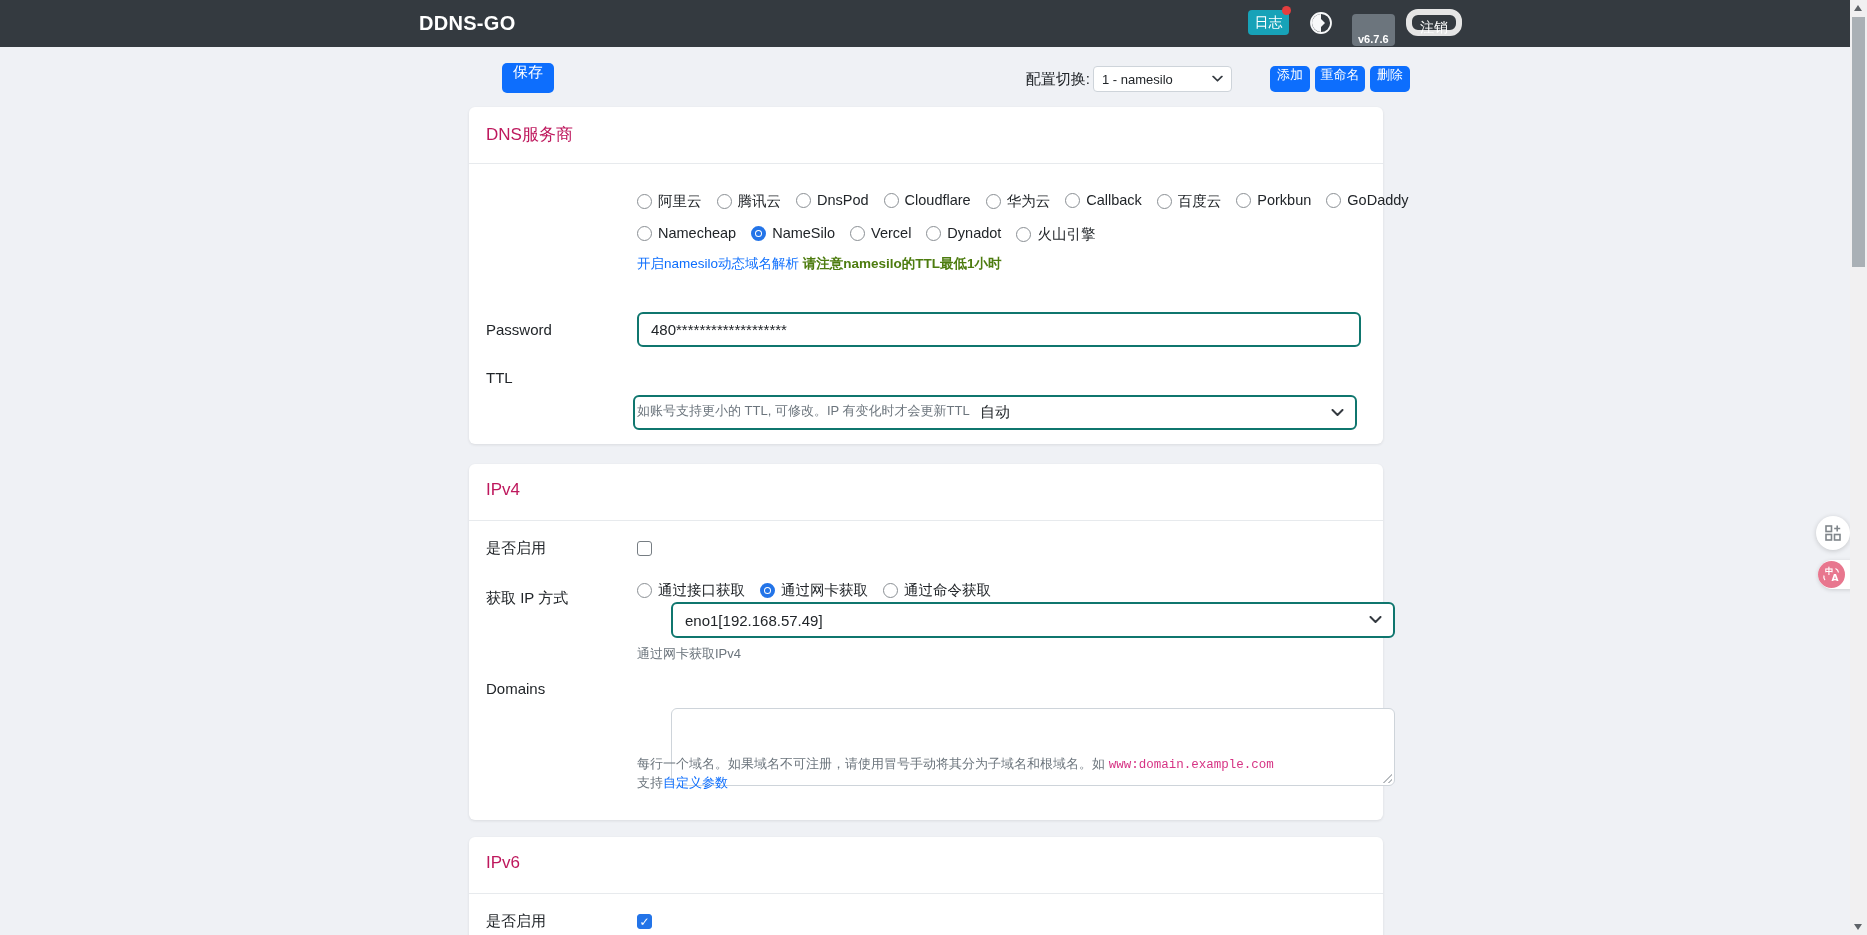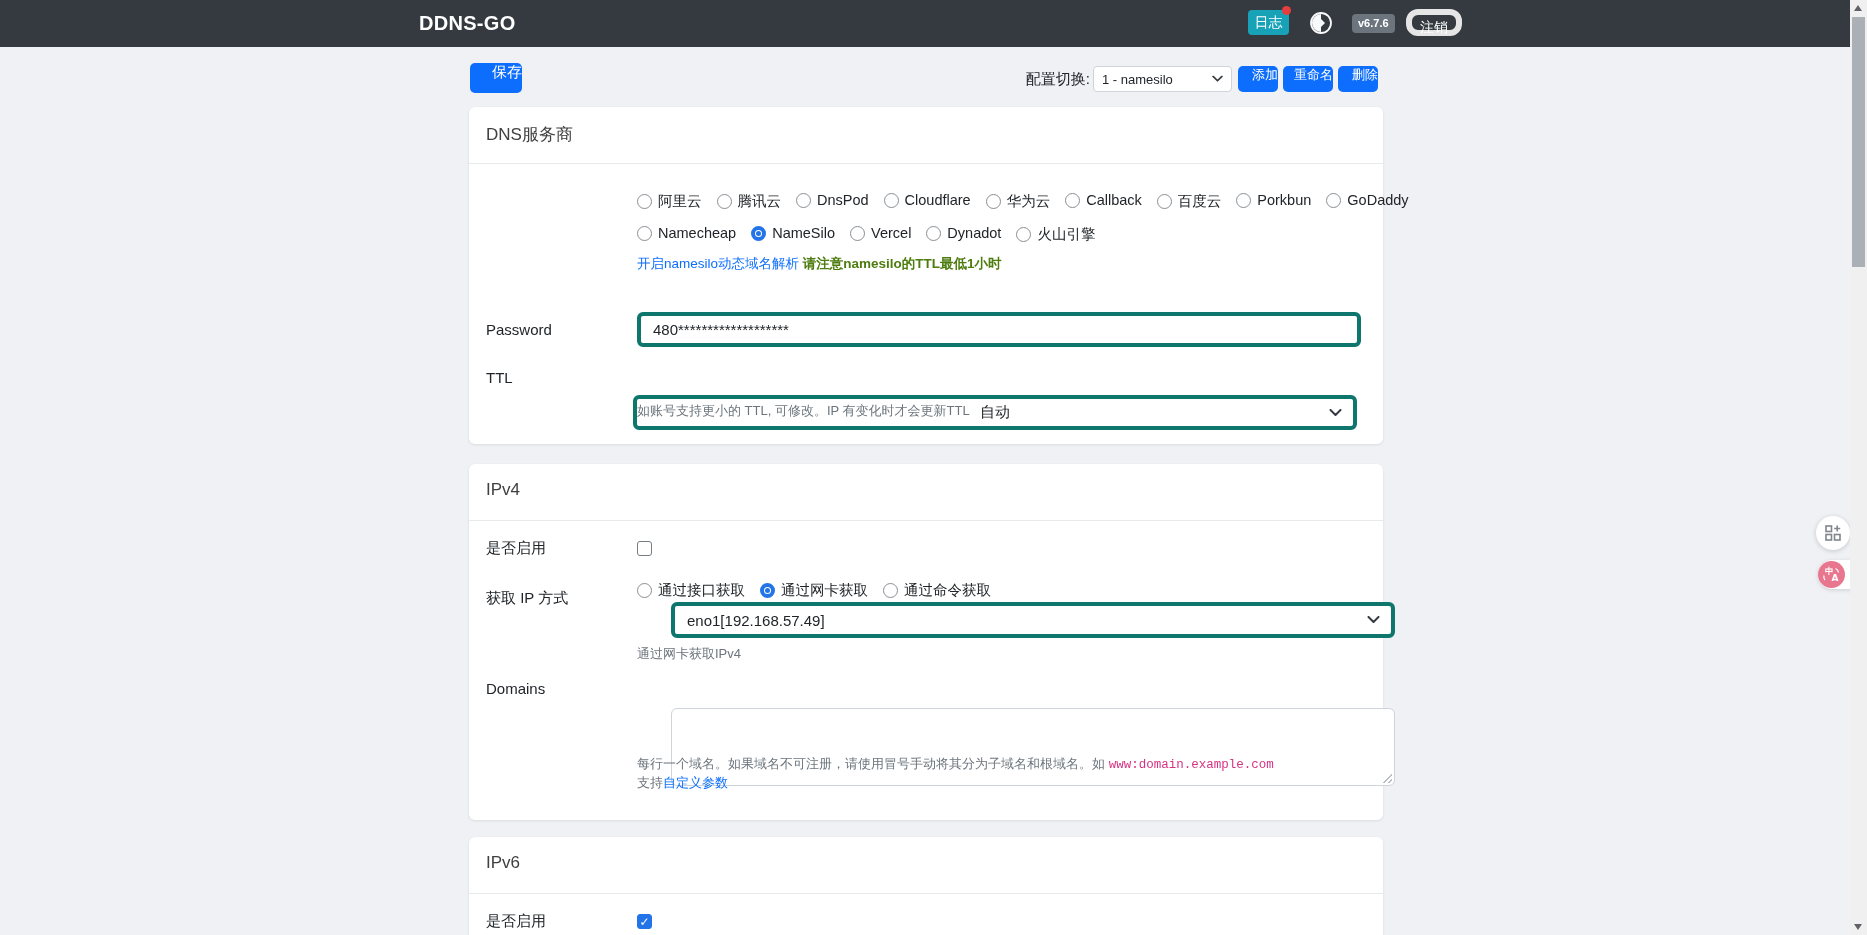--- a/index.html
+++ b/index.html
@@ -6,48 +6,48 @@
   html,body { width:1867px; height:935px; overflow:hidden; }
   body { background:#eff1f5; font-family:"Liberation Sans","DejaVu Sans",sans-serif; color:#212529; position:relative; }
 
   
   .header { position:absolute; left:0; top:0; width:1867px; height:47px; background:#343a40; }
   .brand { position:absolute; left:419px; top:0; line-height:47px; color:#fff; font-size:20px; font-weight:bold; letter-spacing:.3px; }
   .log-btn { position:absolute; left:1248px; top:10px; width:41px; height:25px; background:#17a2b8; color:#fff;
              font-size:14px; border:none; border-radius:4px; line-height:25px; text-align:center; cursor:pointer; }
   .log-dot { position:absolute; left:1282px; top:6px; width:9px; height:9px; border-radius:50%; background:#e53e3e; }
   .theme-toggle { position:absolute; left:1309px; top:11px; width:24px; height:24px; cursor:pointer; }
-  .ver-badge { position:absolute; left:1352px; top:14px; height:19px; padding:0 6px; background:#6c757d; color:#fff;
+  .ver-badge { position:absolute; left:1352px; top:14px; height:19px; padding:16px 6px; background:#6c757d; color:#fff;
                font-size:11px; font-weight:bold; border-radius:4px; line-height:19px; }
   .logout-btn { position:absolute; left:1406px; top:9px; height:27px; padding:0 8px; background:transparent; color:#fff;
                 font-size:14px; border:6px solid #e5e5e5; border-radius:12px; line-height:25px; cursor:pointer; }
 
   
-  .btn-primary { background:#0d6efd; color:#fff; border:none; border-radius:5px; cursor:pointer; text-align:right; }
+  .btn-primary { background:#0d6efd; color:#fff; border:none; border-radius:5px; cursor:pointer; text-align:center;margin-left:32px; }
   .save-btn { position:absolute; left:470px; top:63px; width:52px; height:30px; font-size:15px; }
   .cfg-label { position:absolute; left:1023px; top:64px; width:67px; line-height:30px; font-size:14px; text-align:right; }
   .cfg-select { position:absolute; left:1093px; top:66px; width:139px; height:26px; font-size:13px; }
   .add-btn    { position:absolute; left:1238px; top:66px; width:40px; height:26px; font-size:13px; }
   .rename-btn { position:absolute; left:1283px; top:66px; width:50px; height:26px; font-size:13px; }
   .delete-btn { position:absolute; left:1338px; top:66px; width:40px; height:26px; font-size:13px; }
 
   
   .card { position:absolute; left:469px; width:914px; background:#fff; border-radius:6px;
           box-shadow:0 1px 3px rgba(0,0,0,.09); }
   .card-1 { top:107px; height:337px; }
   .card-2 { top:464px; height:356px;padding-left:34px; }
   .card-3 { top:837px; height:150px; }
-  .card-title { position:absolute; left:17px; top:16px; font-size:17px; font-weight:500; color:#404040; }
+  .card-title { position:absolute; left:17px; top:16px; font-size:17px; font-weight:500; color:#be185d; }
   .card-divider { position:absolute; left:0; top:56px; width:100%; height:1px; background:#e7eaed; }
   .abs { position:absolute; }
   .label { font-size:15px; color:#212529; }
   .help { font-size:13px; color:#6c757d; }
 
   
-  .t-input, .t-select { background:#fff; border:4px solid #0f766e; border-radius:6px; font-size:15px; color:#212529;
+  .t-input, .t-select { background:#fff; border:2px solid #0f766e; border-radius:6px; font-size:15px; color:#212529;
                         display:flex; align-items:center; padding:0 12px; position:relative; }
   .t-select { cursor:pointer; }
   .t-select .chev { position:absolute; right:11px; top:50%; transform:translateY(-50%); display:flex; }
   .cfg-select { background:#fff; border:1px solid #ced4da; border-radius:4px; display:flex; align-items:center;
                 padding:0 8px; cursor:pointer; }
   .cfg-select .chev { position:absolute; right:8px; top:50%; transform:translateY(-50%); display:flex; }
   .t-textarea { background:#fff; border:1px solid #ced4da; border-radius:6px; position:relative; }
   .t-textarea::after { content:""; position:absolute; right:2px; bottom:2px; width:11px; height:11px;
                        background:repeating-linear-gradient(135deg,transparent 0 2px,#b9bdc1 2px 3.5px);
                        clip-path:polygon(100% 0,0 100%,100% 100%); }

